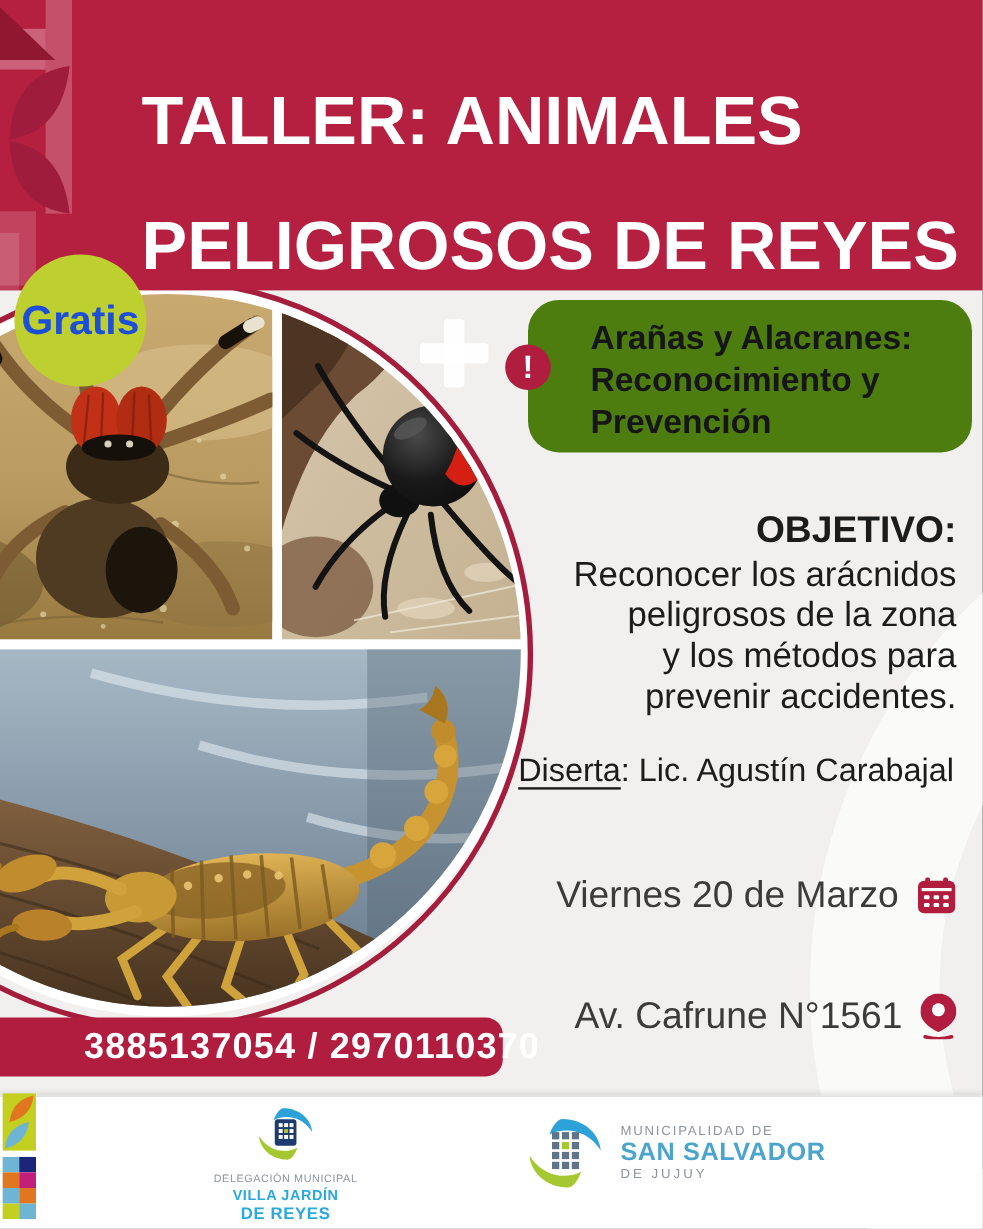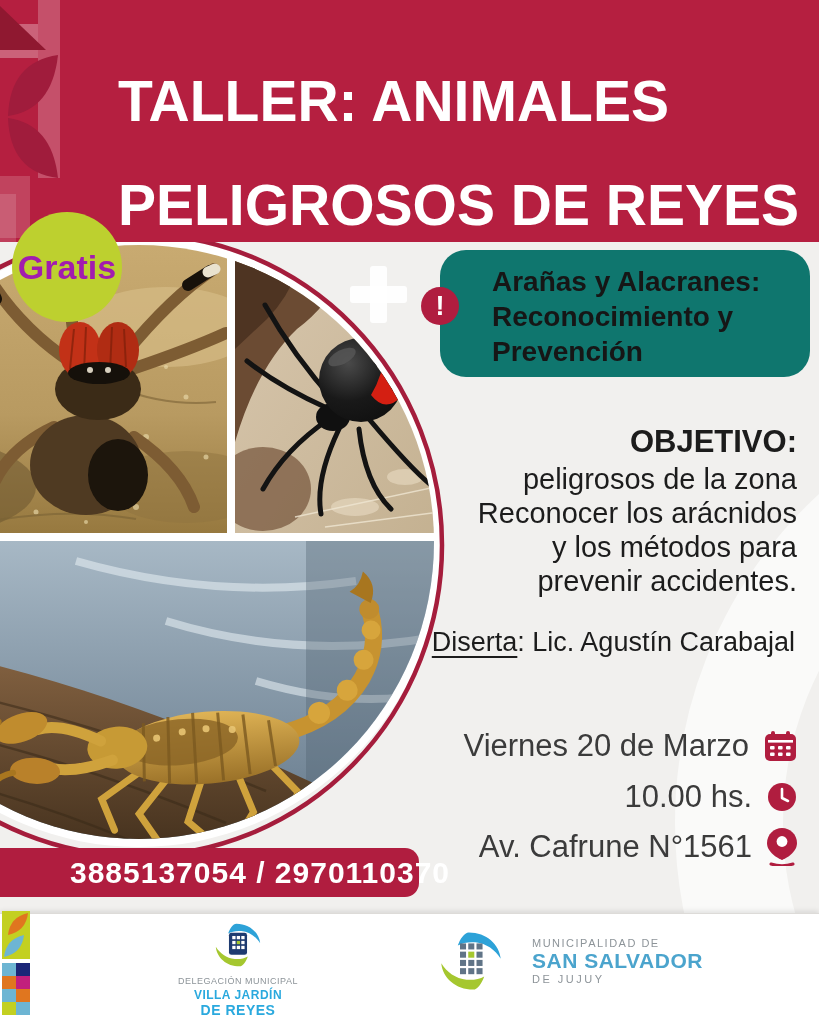--- a/index.html
+++ b/index.html
@@ -38,29 +38,29 @@
   .ph-spider{left:-8px;top:-8px;width:391px;height:296px;}
   .ph-widow{left:391px;top:-8px;width:207px;height:296px;}
   .ph-scorpion{left:-8px;top:296px;width:606px;height:302px;}
   .collage-arc{position:absolute;left:0;top:0;width:819px;height:1024px;z-index:2;pointer-events:none;}
   
   .badge{
     position:absolute;left:12px;top:212px;width:110px;height:110px;border-radius:50%;
     background:#bdd02f;display:flex;align-items:center;justify-content:center;
     z-index:6;
   }
-  .badge span{font-size:34px;font-weight:800;color:#a21caf;}
+  .badge span{font-size:34px;font-weight:800;color:#1d4ed8;}
   
   .plus{position:absolute;z-index:4;background:rgba(255,255,255,.93);}
   .plus.h{left:350px;top:286px;width:57px;height:17px;border-radius:3px;}
   .plus.v{left:370px;top:266px;width:17px;height:57px;border-radius:3px;}
   
   .topic{
     position:absolute;left:440px;top:250px;width:370px;height:127px;
-    background:#0f766e;border-radius:26px;z-index:4;
+    background:#4d7c0f;border-radius:26px;z-index:4;
     padding:14px 10px 0 52px;box-sizing:border-box;
   }
   .topic div{font-size:28px;line-height:35px;font-weight:800;color:#161616;}
   .alert{
     position:absolute;left:421px;top:287px;width:38px;height:38px;border-radius:50%;
     background:#b01d3f;color:#fff;display:flex;align-items:center;justify-content:center;
     font-size:27px;font-weight:800;z-index:5;
   }
   
   .objective{
@@ -95,21 +95,21 @@
     position:absolute;left:0;top:913px;width:819px;height:111px;background:#ffffff;
     border-top:1px solid #dddbd8;box-shadow:0 -2px 5px rgba(0,0,0,.10);z-index:7;
   }
   .mosaic{position:absolute;left:2px;top:-3px;width:28px;}
   .mosaic .sq{width:14px;height:13px;float:left;}
   .logo1{position:absolute;left:168px;top:8px;width:140px;text-align:center;}
   .logo1 .t1{font-size:9px;color:#8d9499;letter-spacing:.5px;margin-top:4px;}
   .logo1 .t2{font-size:12px;font-weight:800;color:#2aa9de;letter-spacing:.5px;margin-top:2px;}
   .logo1 .t3{font-size:14px;font-weight:800;color:#2aa9de;letter-spacing:.5px;}
   .logo2{position:absolute;left:438px;top:16px;display:flex;align-items:center;}
-  .logo2 .txt{margin-left:28px;}
+  .logo2 .txt{margin-left:13px;}
   .logo2 .t1{font-size:11px;color:#8d9499;letter-spacing:1.5px;}
   .logo2 .t2{font-size:21px;font-weight:800;color:#4ba4cd;letter-spacing:.5px;line-height:24px;}
   .logo2 .t3{font-size:11px;color:#8d9499;letter-spacing:2.5px;}
 </style>
 </head>
 <body>
 
 <div class="poster">
 
   <div class="bg-ring"></div>
@@ -332,22 +332,22 @@
     <div>Arañas y Alacranes:</div>
     <div>Reconocimiento y</div>
     <div>Prevención</div>
   </div>
   <div class="alert">
     <span>!</span>
   </div>
 
   <div class="objective">
     <div class="head">OBJETIVO:</div>
+    <div class="ln">Reconocer los arácnidos</div>
     <div class="ln">peligrosos de la zona</div>
-    <div class="ln">Reconocer los arácnidos</div>
     <div class="ln">y los métodos para</div>
     <div class="ln">prevenir accidentes.</div>
   </div>
 
   <div class="speaker">
     <span class="ul">Diserta</span><span>: Lic. Agustín Carabajal</span>
   </div>
 
   <div class="event ev1">
     <span class="txt">Viernes 20 de Marzo</span>
@@ -357,27 +357,20 @@
       <rect x="22" y="0" width="4" height="8" rx="2" fill="#b01d3f"></rect>
       <rect x="4" y="9" width="25" height="2.6" fill="#ffffff"></rect>
       <g fill="#ffffff">
         <rect x="6" y="15" width="4.6" height="3.4" rx="1"></rect>
           <rect x="14" y="15" width="4.6" height="3.4" rx="1"></rect>
           <rect x="22" y="15" width="4.6" height="3.4" rx="1"></rect>
         <rect x="6" y="21.5" width="4.6" height="3.4" rx="1"></rect>
           <rect x="14" y="21.5" width="4.6" height="3.4" rx="1"></rect>
           <rect x="22" y="21.5" width="4.6" height="3.4" rx="1"></rect>
       </g>
-    </svg>
-  </div>
-  <div class="event ev2">
-    <span class="txt">10.00 hs.</span>
-    <svg width="30" height="30" viewBox="0 0 30 30">
-      <circle cx="15" cy="15" r="14" fill="#b01d3f"></circle>
-      <path d="M15 7 L15 16 L21 19" stroke="#ffffff" stroke-width="2.6" fill="none" stroke-linecap="round" stroke-linejoin="round"></path>
     </svg>
   </div>
   <div class="event ev3">
     <span class="txt">Av. Cafrune N°1561</span>
     <svg width="30" height="38" viewBox="0 0 30 38">
       <path d="M15,0 C6.7,0 0,6.7 0,15 C0,26 15,32 15,32 C15,32 30,26 30,15 C30,6.7 23.3,0 15,0 Z" fill="#b01d3f"></path>
       <circle cx="15" cy="13.5" r="5.4" fill="#ffffff"></circle>
       <path d="M4 36 Q15 39.5 26 36" stroke="#b01d3f" stroke-width="3" fill="none" stroke-linecap="round"></path>
     </svg>
   </div>

